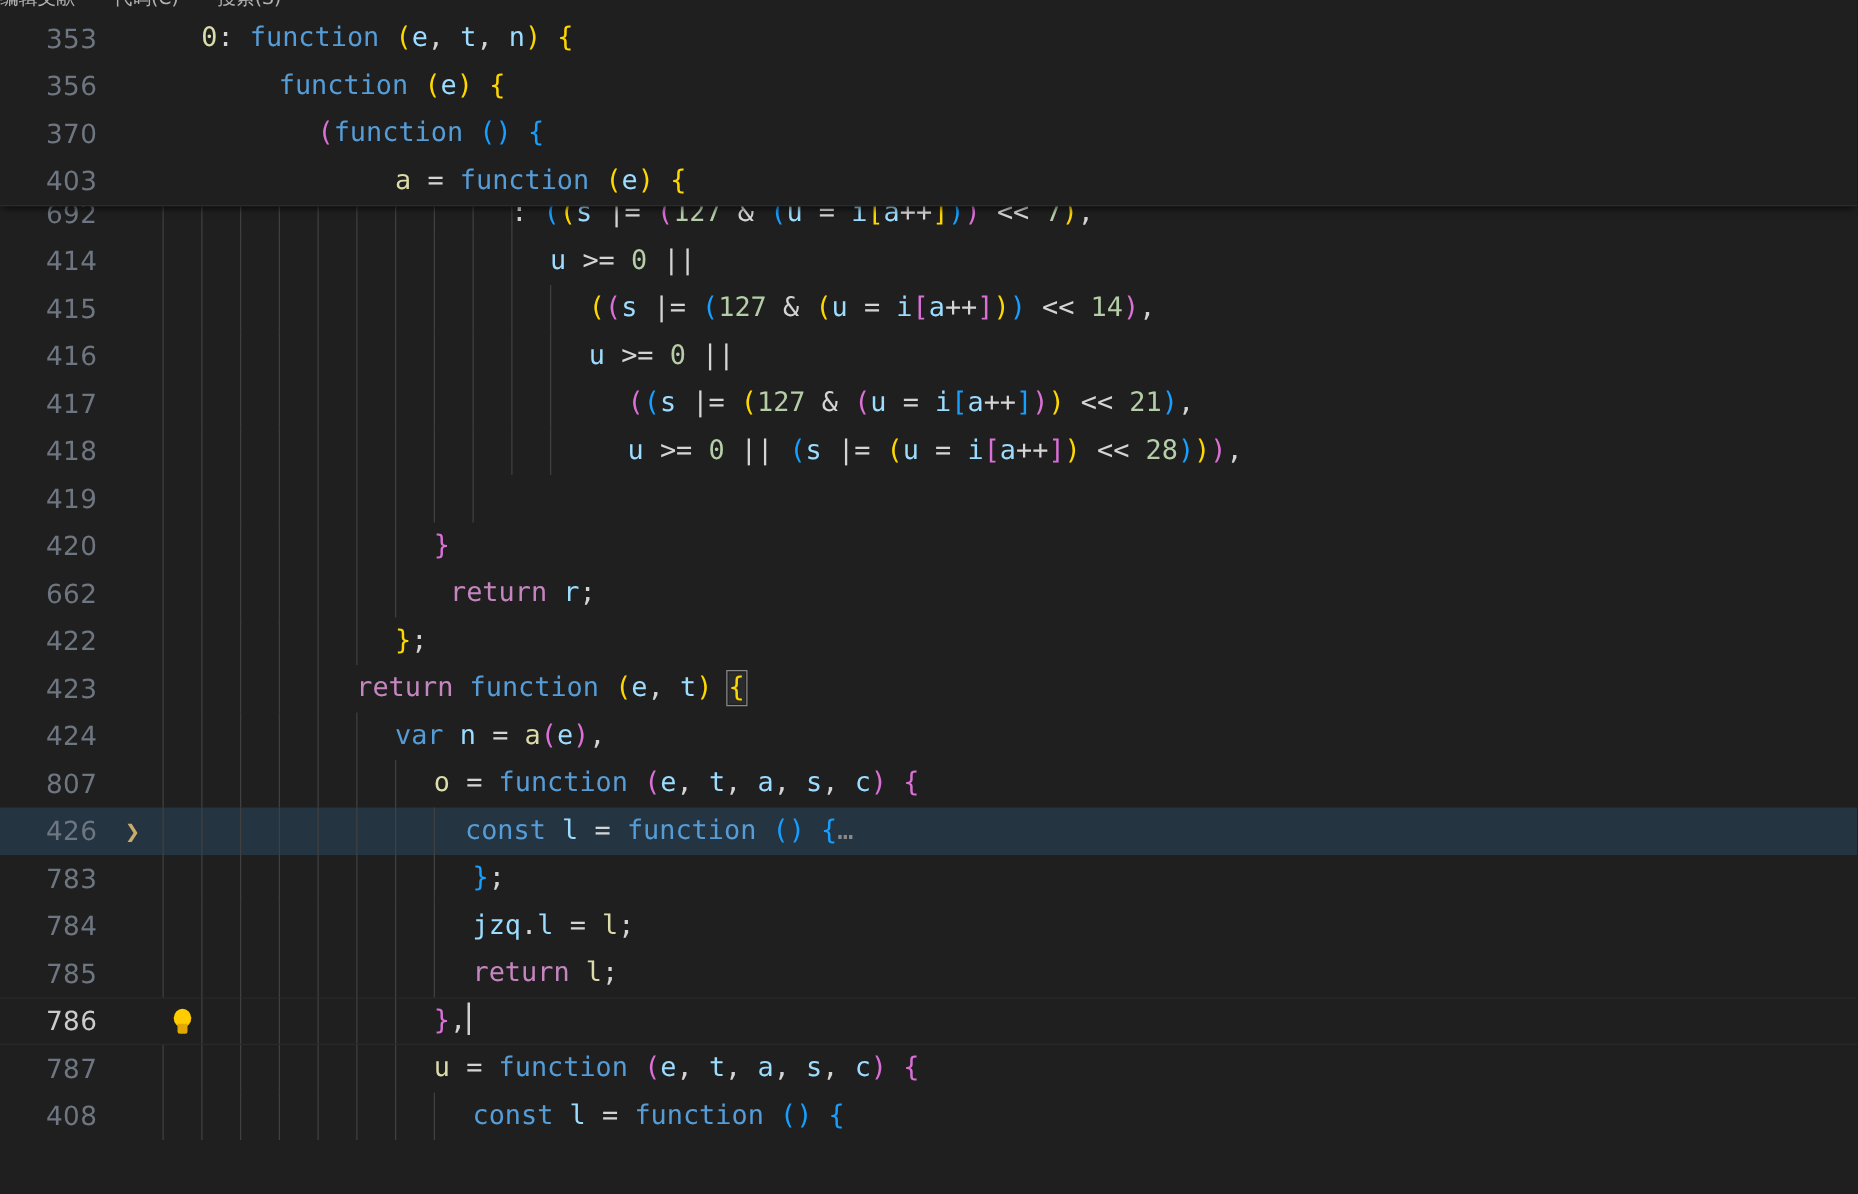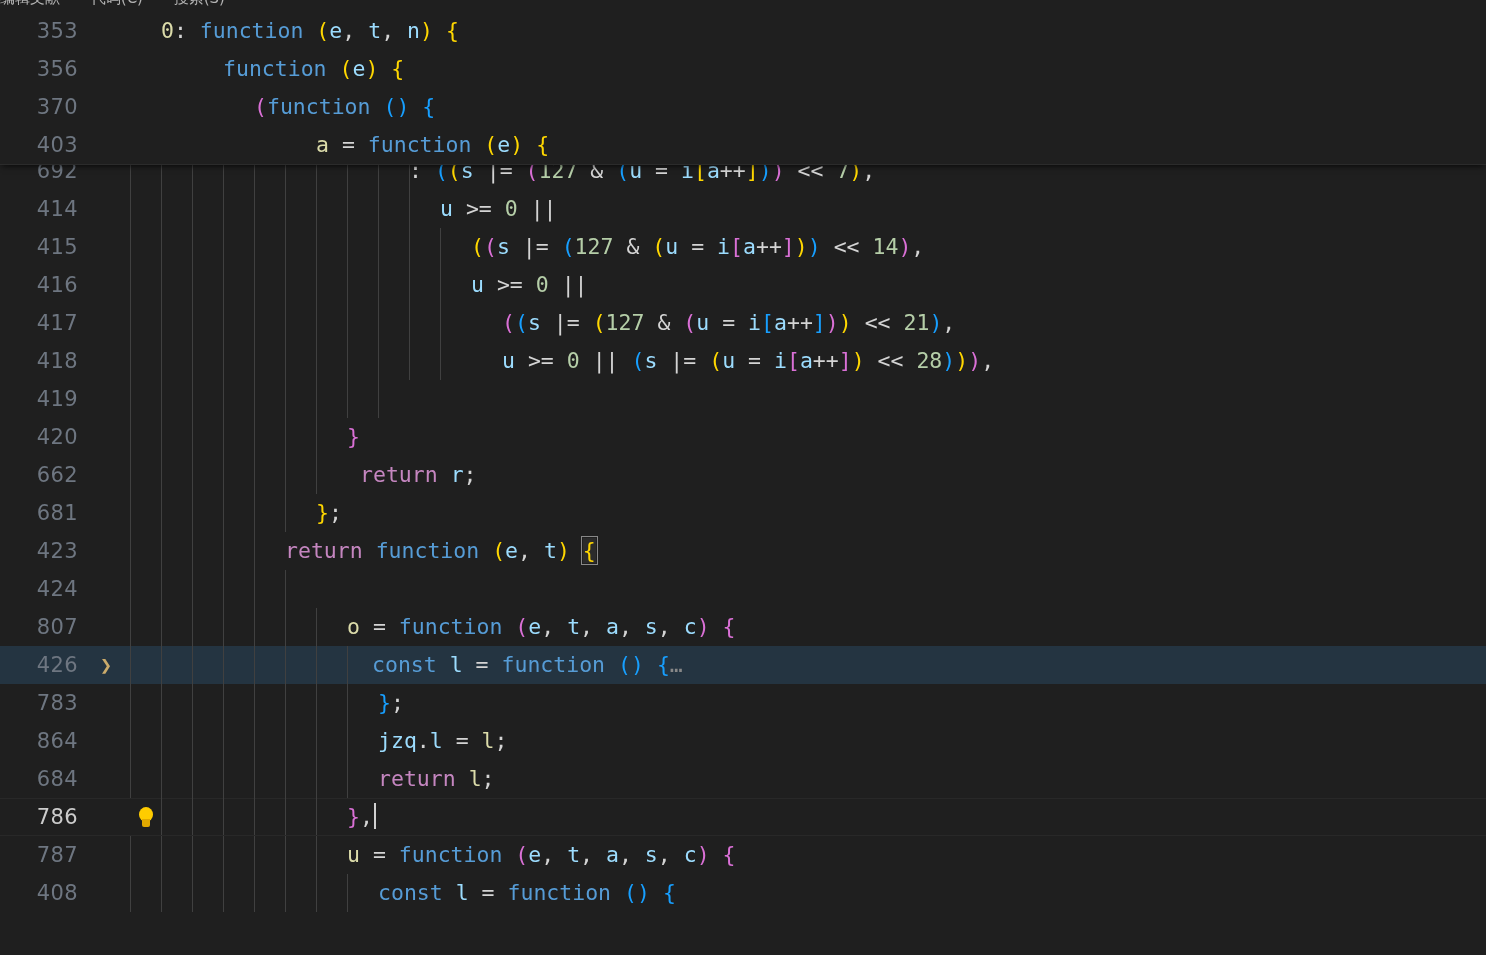--- a/index.html
+++ b/index.html
@@ -231,21 +231,21 @@
       <div class="row">
         <span class="ln">662</span>
         <span class="guides">
           <i style="left:130px"></i><i style="left:161px"></i><i style="left:192px"></i><i style="left:223px"></i>
           <i style="left:254px"></i><i style="left:285px"></i><i style="left:316px"></i>
         </span>
         <span class="code" style="left:360px"><span class="t-kw">return</span> <span class="t-var">r</span><span class="t-op">;</span></span>
       </div>
 
       <div class="row">
-        <span class="ln">681</span>
+        <span class="ln">422</span>
         <span class="guides">
           <i style="left:130px"></i><i style="left:161px"></i><i style="left:192px"></i><i style="left:223px"></i>
           <i style="left:254px"></i><i style="left:285px"></i>
         </span>
         <span class="code" style="left:316px"><span class="b1">}</span><span class="t-op">;</span></span>
       </div>
 
       <div class="row">
         <span class="ln">423</span>
         <span class="guides">
@@ -254,20 +254,21 @@
         </span>
         <span class="code" style="left:285px"><span class="t-kw">return</span> <span class="t-kw2">function</span> <span class="b1">(</span><span class="t-var">e</span><span class="t-op">,</span> <span class="t-var">t</span><span class="b1">)</span> <span class="b1 bmatch">{</span></span>
       </div>
 
       <div class="row">
         <span class="ln">424</span>
         <span class="guides">
           <i style="left:130px"></i><i style="left:161px"></i><i style="left:192px"></i><i style="left:223px"></i>
           <i style="left:254px"></i><i style="left:285px"></i>
         </span>
+        <span class="code" style="left:316px"><span class="t-kw2">var</span> <span class="t-var">n</span> <span class="t-op">=</span> <span class="t-fn">a</span><span class="b2">(</span><span class="t-var">e</span><span class="b2">)</span><span class="t-op">,</span></span>
       </div>
 
       <div class="row">
         <span class="ln">807</span>
         <span class="guides">
           <i style="left:130px"></i><i style="left:161px"></i><i style="left:192px"></i><i style="left:223px"></i>
           <i style="left:254px"></i><i style="left:285px"></i><i style="left:316px"></i>
         </span>
         <span class="code" style="left:347px"><span class="t-fn">o</span> <span class="t-op">=</span> <span class="t-kw2">function</span> <span class="b2">(</span><span class="t-var">e</span><span class="t-op">,</span> <span class="t-var">t</span><span class="t-op">,</span> <span class="t-var">a</span><span class="t-op">,</span> <span class="t-var">s</span><span class="t-op">,</span> <span class="t-var">c</span><span class="b2">)</span> <span class="b2">{</span></span>
       </div>
@@ -285,30 +286,30 @@
       <div class="row">
         <span class="ln">783</span>
         <span class="guides">
           <i style="left:130px"></i><i style="left:161px"></i><i style="left:192px"></i><i style="left:223px"></i>
           <i style="left:254px"></i><i style="left:285px"></i><i style="left:316px"></i><i style="left:347px"></i>
         </span>
         <span class="code" style="left:378px"><span class="b3">}</span><span class="t-op">;</span></span>
       </div>
 
       <div class="row">
-        <span class="ln">864</span>
+        <span class="ln">784</span>
         <span class="guides">
           <i style="left:130px"></i><i style="left:161px"></i><i style="left:192px"></i><i style="left:223px"></i>
           <i style="left:254px"></i><i style="left:285px"></i><i style="left:316px"></i><i style="left:347px"></i>
         </span>
         <span class="code" style="left:378px"><span class="t-var">jzq</span><span class="t-op">.</span><span class="t-var">l</span> <span class="t-op">=</span> <span class="t-fn">l</span><span class="t-op">;</span></span>
       </div>
 
       <div class="row">
-        <span class="ln">684</span>
+        <span class="ln">785</span>
         <span class="guides">
           <i style="left:130px"></i><i style="left:161px"></i><i style="left:192px"></i><i style="left:223px"></i>
           <i style="left:254px"></i><i style="left:285px"></i><i style="left:316px"></i><i style="left:347px"></i>
         </span>
         <span class="code" style="left:378px"><span class="t-kw">return</span> <span class="t-fn">l</span><span class="t-op">;</span></span>
       </div>
 
       <div class="row active">
         <span class="ln">786</span>
         <span class="bulb">

